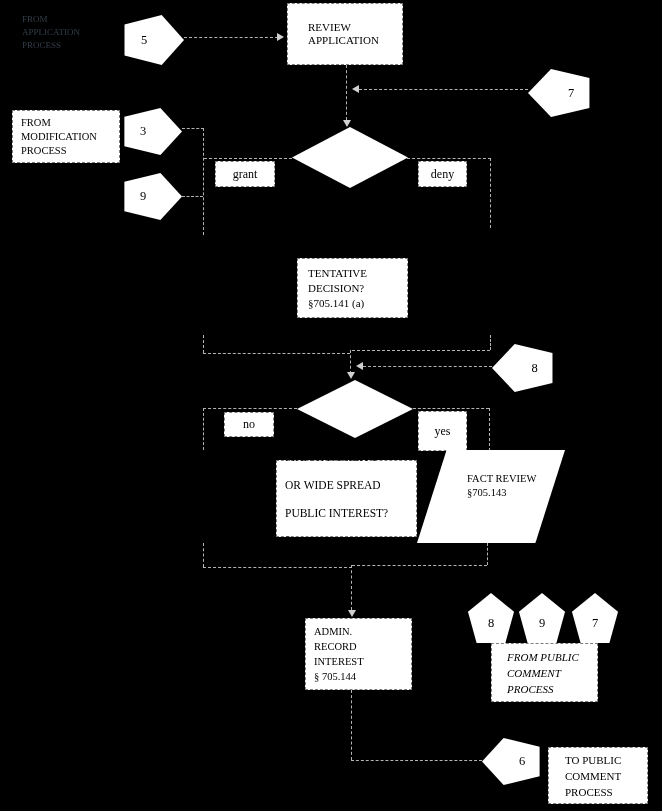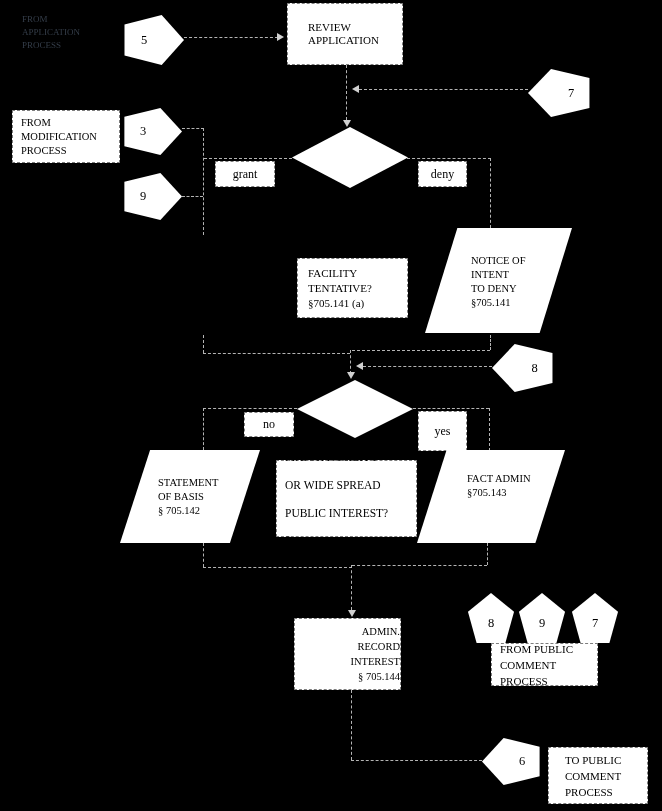--- a/index.html
+++ b/index.html
@@ -83,106 +83,91 @@
   <div class="diamond" style="left:292px;top:127px;width:116px;height:61px;"></div>
   <div class="lbl" style="left:215px;top:161px;width:60px;height:26px;text-align:center;">
     <span>grant</span>
   </div>
   <div class="lbl" style="left:418px;top:161px;width:49px;height:26px;">
     <span>deny</span>
   </div>
 
 
   <div class="box" style="left:297px;top:258px;width:111px;height:60px;padding-left:10px;font-size:11px;line-height:15px;">
-    <span>FACILITY</span>
-    <span>TENTATIVE?</span>
+    <span>TENTATIVE</span>
+    <span>DECISION?</span>
     <span>§705.141 (a)</span>
   </div>
 
-  <div class="para" style="left:425px;top:228px;width:147px;height:105px;clip-path:polygon(22% 0,100% 0,78% 100%,0 100%);">
-    <div class="txt" style="margin:26px 0 0 46px;">
-      <span>NOTICE OF</span>
-      <span>INTENT</span>
-      <span>TO DENY</span>
-      <span>§705.141</span>
-    </div>
-  </div>
 
   <div class="vline" style="left:203px;top:335px;height:18px;"></div>
   <div class="hline" style="left:203px;top:353px;width:147px;"></div>
   <div class="vline" style="left:490px;top:335px;height:15px;"></div>
   <div class="hline" style="left:352px;top:350px;width:138px;"></div>
   <div class="hline" style="left:363px;top:366px;width:129px;"></div>
   <div class="ar ar-left" style="left:356px;top:362px;"></div>
   <div class="vline" style="left:350px;top:350px;height:24px;"></div>
   <div class="ar ar-down" style="left:347px;top:372px;"></div>
 
   <div class="pent pent-left" style="left:492px;top:343px;width:63px;height:50px;padding-left:22px;box-sizing:border-box;">
     <span>8</span>
   </div>
 
   <div class="diamond" style="left:297px;top:380px;width:116px;height:58px;"></div>
   <div class="hline" style="left:203px;top:408px;width:94px;"></div>
   <div class="vline" style="left:203px;top:408px;height:42px;"></div>
   <div class="hline" style="left:413px;top:408px;width:76px;"></div>
   <div class="vline" style="left:489px;top:408px;height:43px;"></div>
-  <div class="lbl" style="left:244px;top:412px;width:50px;height:25px;">
+  <div class="lbl" style="left:224px;top:412px;width:50px;height:25px;">
     <span>no</span>
   </div>
   <div class="lbl" style="left:418px;top:411px;width:49px;height:40px;">
     <span>yes</span>
   </div>
 
-  <div class="para" style="left:120px;top:450px;width:140px;height:93px;clip-path:polygon(21.5% 0,100% 0,78.5% 100%,0 100%);">
-    <div class="txt" style="margin:26px 0 0 38px;">
-      <span>STATEMENT</span>
-      <span>OF BASIS</span>
-      <span>§ 705.142</span>
-    </div>
-  </div>
 
   <div class="box" style="left:276px;top:460px;width:141px;height:77px;padding-left:8px;font-size:11.5px;line-height:16px;gap:12px;">
     <span>MAJOR FACILITY</span>
     <span>OR WIDE SPREAD</span>
     <span>PUBLIC INTEREST?</span>
     <span>§705.143</span>
   </div>
 
   <div class="para" style="left:417px;top:450px;width:148px;height:93px;clip-path:polygon(20% 0,100% 0,80% 100%,0 100%);">
     <div class="txt" style="margin:22px 0 0 50px;">
-      <span>FACT ADMIN</span>
+      <span>FACT REVIEW</span>
       <span>§705.143</span>
     </div>
   </div>
 
   <div class="vline" style="left:203px;top:543px;height:24px;"></div>
   <div class="hline" style="left:203px;top:567px;width:149px;"></div>
   <div class="vline" style="left:487px;top:543px;height:22px;"></div>
   <div class="hline" style="left:352px;top:565px;width:135px;"></div>
   <div class="vline" style="left:351px;top:565px;height:45px;"></div>
   <div class="ar ar-down" style="left:348px;top:610px;"></div>
 
-  <div class="box" style="left:294px;top:618px;width:107px;height:72px;padding-left:8px;font-size:10.5px;line-height:15px;align-items:flex-end;">
+  <div class="box" style="left:305px;top:618px;width:107px;height:72px;padding-left:8px;font-size:10.5px;line-height:15px;">
     <span>ADMIN.</span>
     <span>RECORD</span>
     <span>INTEREST</span>
     <span>§ 705.144</span>
   </div>
 
   <div class="pent pent-up" style="left:467px;top:593px;width:48px;height:52px;padding-top:8px;box-sizing:border-box;z-index:2;">
     <span>8</span>
   </div>
   <div class="pent pent-up" style="left:518px;top:593px;width:48px;height:52px;padding-top:8px;box-sizing:border-box;z-index:2;">
     <span>9</span>
   </div>
   <div class="pent pent-up" style="left:571px;top:593px;width:48px;height:52px;padding-top:8px;box-sizing:border-box;z-index:2;">
     <span>7</span>
   </div>
 
-  <div class="box" style="left:491px;top:643px;width:107px;height:43px;padding-left:8px;font-size:11px;line-height:16px;z-index:1;">
+  <div class="box" style="left:491px;top:643px;width:107px;height:59px;padding-left:15px;font-size:11px;line-height:16px;z-index:1;font-style:italic;">
     <span>FROM PUBLIC</span>
     <span>COMMENT</span>
     <span>PROCESS</span>
   </div>
 
   <div class="vline" style="left:351px;top:690px;height:70px;"></div>
   <div class="hline" style="left:351px;top:760px;width:131px;"></div>
 
   <div class="pent pent-left" style="left:482px;top:737px;width:60px;height:49px;padding-left:20px;box-sizing:border-box;">
     <span>6</span>

